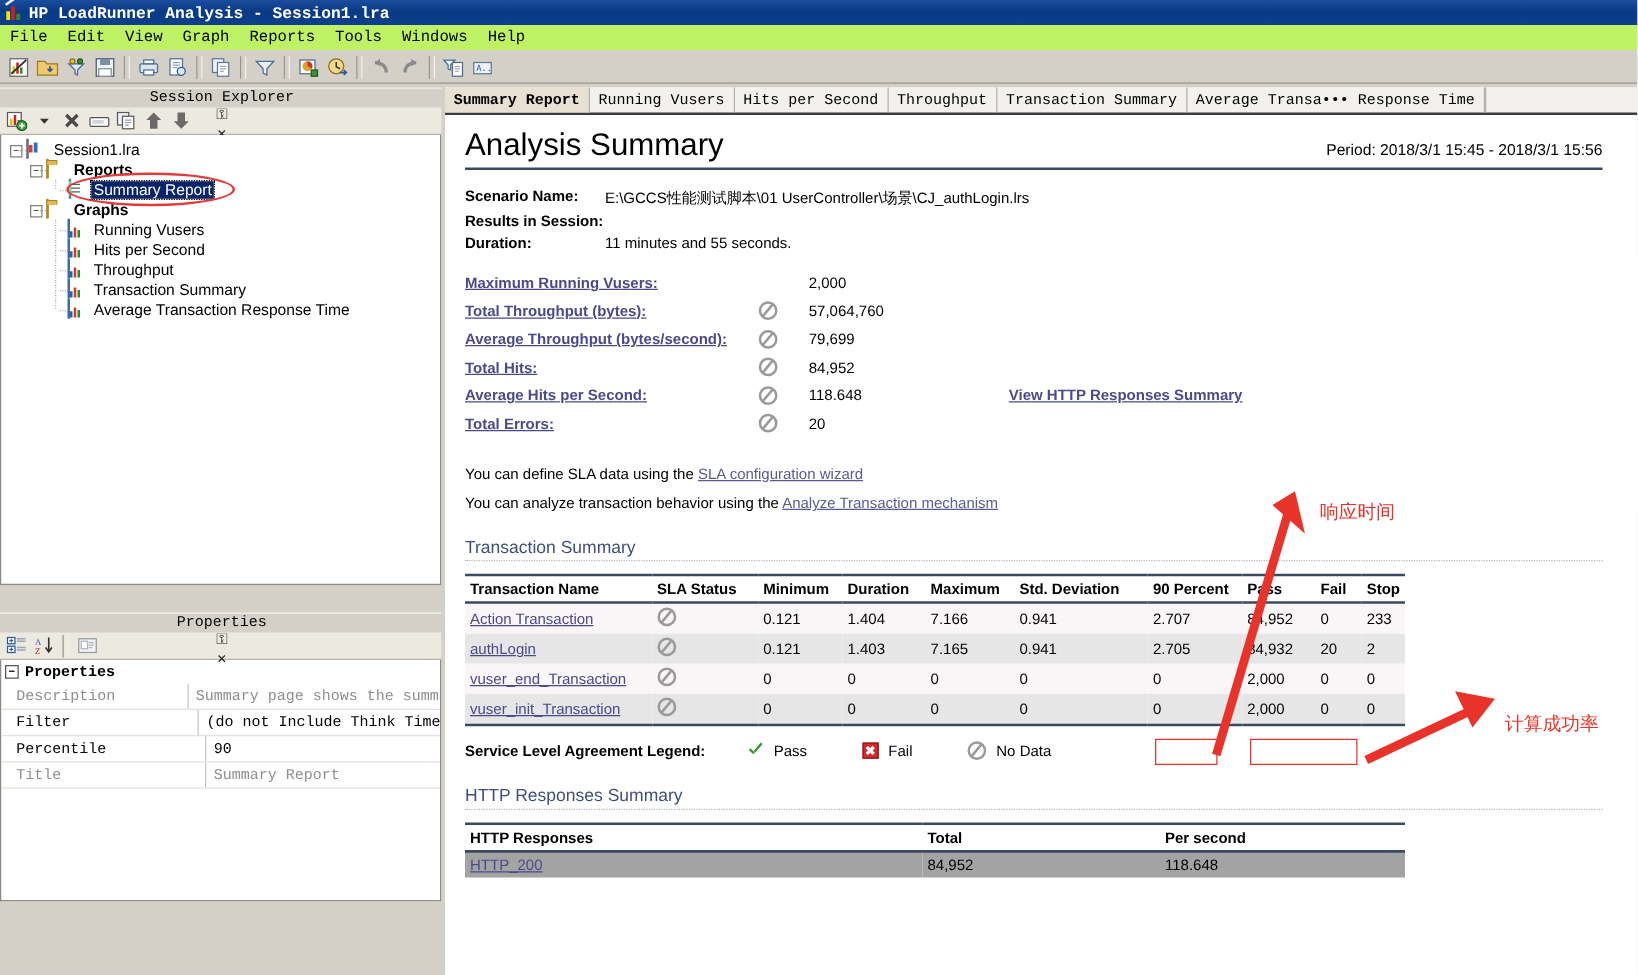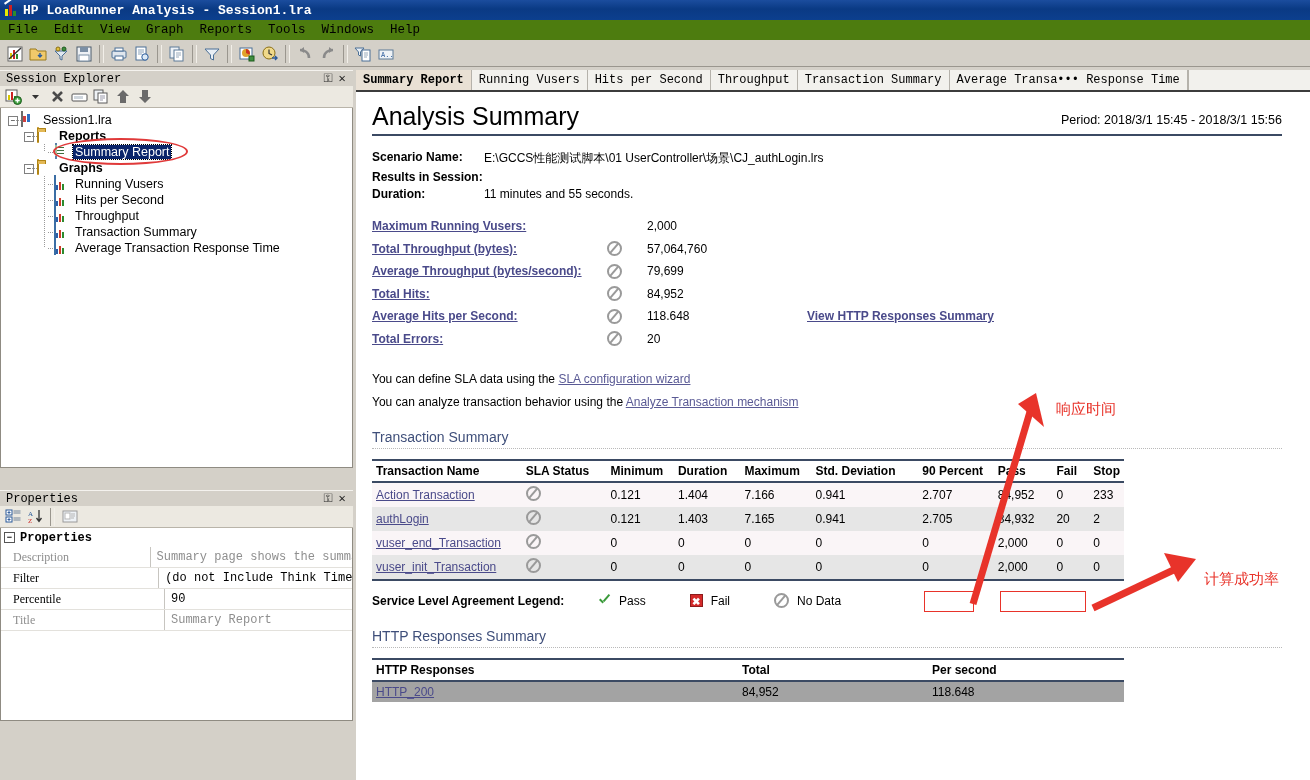--- a/index.html
+++ b/index.html
@@ -34,21 +34,21 @@
   .tb-icon .b2 { left: 6px;  height: 11px; background: #cf2020; }
   .tb-icon .b3 { left: 10px; height: 5px;  background: #2d8b2d; }
   .tb-icon .slash {
     position: absolute; left: 1px; top: 1px; width: 15px; height: 14px;
     border-top: 2px solid #ffffff; transform: rotate(-35deg); transform-origin: left top;
   }
 
   
   .menubar {
     position: absolute; left: 0; top: 20px; width: 1310px; height: 20px;
-    background: #4d7c0f;
+    background: #bef264;
     display: flex; align-items: center;
     font-family: "Liberation Mono", monospace;
     font-size: 12.5px; color: #000;
   }
   .menubar .mi { padding: 1px 8px; cursor: default; }
 
   
   .toolbar {
     position: absolute; left: 0; top: 42px; width: 1310px; height: 24px;
     background: #d4d0c8;
@@ -66,20 +66,21 @@
 
   
   .leftcol { position: absolute; left: 0; top: 70px; width: 353px; height: 710px; }
 
   .panel-caption {
     height: 16px; background: #d4d0c8;
     display: flex; align-items: center;
     font-family: "Liberation Mono", monospace; font-size: 12px; color: #000;
     padding: 0 4px 0 6px; box-sizing: border-box;
     border-top: 1px solid #f4f2ee;
+    flex-direction: column;
   }
   .panel-caption .cap-title { flex: 1 1 auto; }
   .panel-caption .cap-btn { width: 14px; text-align: center; font-size: 12px; color: #222; cursor: default; }
 
   .panel-toolbar {
     height: 22px; background: #ece9e1; border-bottom: 1px solid #b9b4a9;
     display: flex; align-items: center; padding-left: 3px; gap: 2px;
     box-sizing: border-box;
   }
   .ptb { width: 20px; height: 18px; display: flex; align-items: center; justify-content: center; position: relative; }
@@ -141,21 +142,21 @@
     height: 192px; font-family: "Liberation Mono", monospace; font-size: 12px; color: #000;
     overflow: hidden;
   }
   .pg-group { display: flex; align-items: center; height: 19px; font-weight: bold; padding-left: 3px; }
   .pg-group .expander2 {
     width: 9px; height: 9px; border: 1px solid #555; background:#fff; margin-right: 5px;
     font-size: 9px; line-height: 8px; text-align: center; font-family: "Liberation Sans", sans-serif;
   }
   .pg-row { display: flex; height: 20px; border-bottom: 1px solid #e3e1dc; }
   .pg-key { width: 164px; padding-left: 12px; display: flex; align-items: center;
-            border-right: 1px solid #c7c5c0; box-sizing: border-box; font-family: Liberation Serif, serif; }
+            border-right: 1px solid #c7c5c0; box-sizing: border-box; }
   .pg-val { flex: 1 1 auto; padding-left: 6px; display: flex; align-items: center; overflow: hidden; white-space: nowrap; }
   .pg-dim { color: #8e8e8e; }
 
   
   .rightcol { position: absolute; left: 356px; top: 70px; width: 954px; height: 710px; background: #ffffff; }
 
   .tabstrip {
     height: 22px; background: #f2f1ed; border-bottom: 2px solid #3c3c3c;
     display: flex; align-items: stretch;
     font-family: "Liberation Mono", monospace; font-size: 12px; color: #000;

